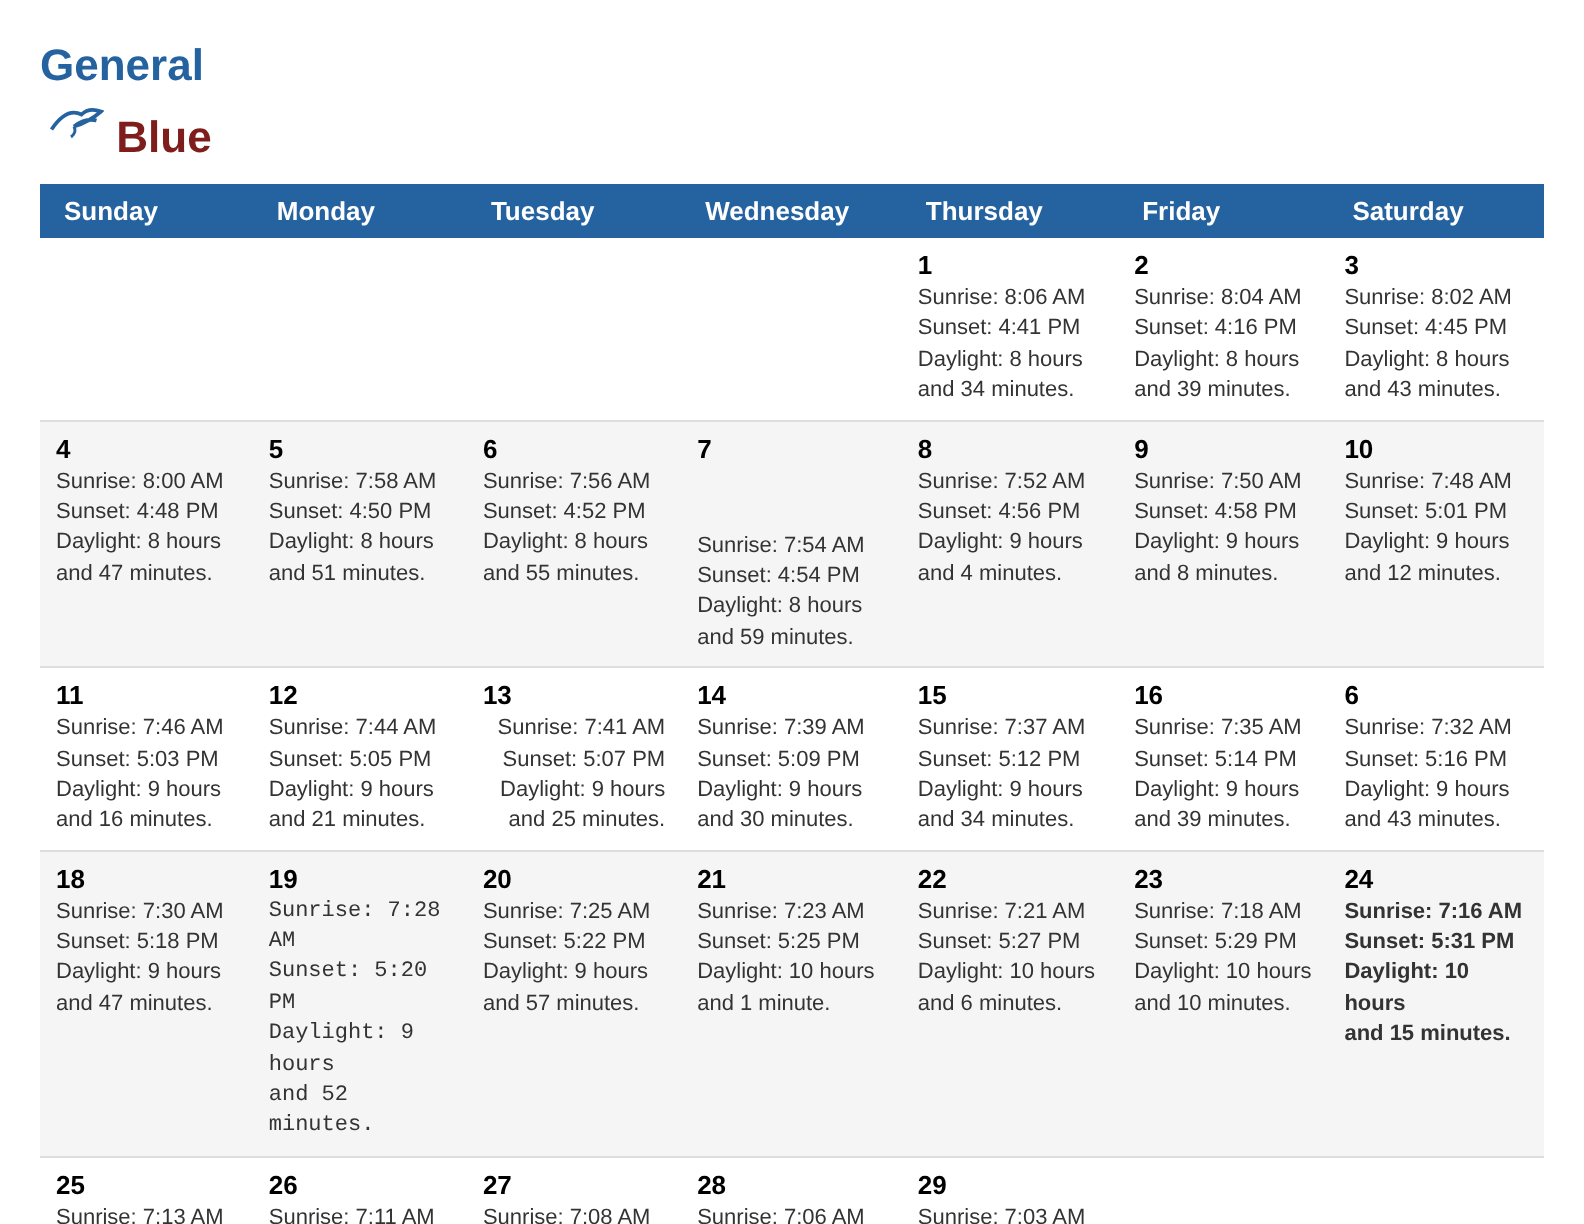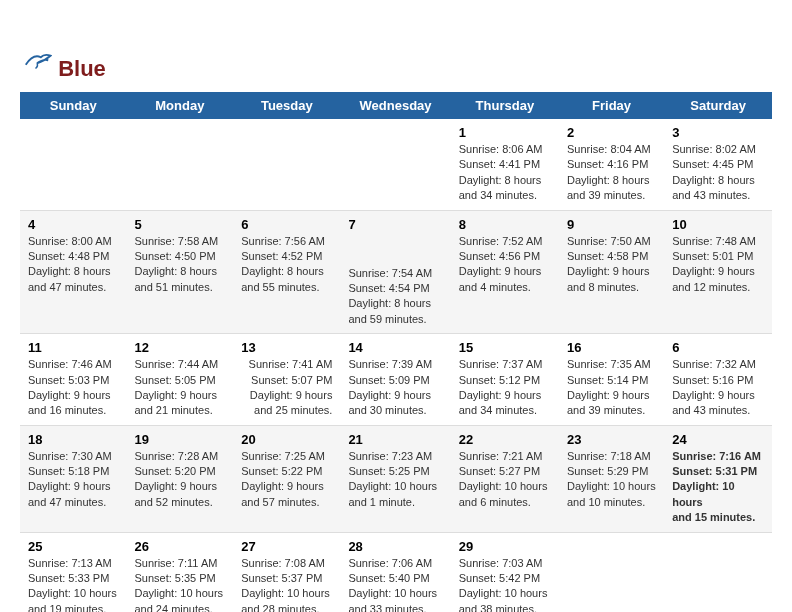--- a/index.html
+++ b/index.html
@@ -49,21 +49,21 @@
       width: 100%;
       border-collapse: collapse;
       font-size: 11px;
     }
     thead tr {
       background-color: #2563a0;
       color: #fff;
     }
     thead th {
       padding: 6px 12px;
-      text-align: center;
+      text-align: left;
       font-size: 13px;
       font-weight: bold;
     }
     tbody tr {
       border-bottom: 1px solid #ddd;
     }
     tbody tr:nth-child(odd) {
       background-color: #fff;
     }
     tbody tr:nth-child(even) {
@@ -83,21 +83,21 @@
       color: #333;
       line-height: 1.4;
     }
   </style>
 </head>
 <body>
 
 <div class="header">
   <div class="logo">
     <div class="logo-text">
-      <br>
+      <span>General</span><br>
       <svg class="logo-bird" viewBox="0 0 40 30" xmlns="http://www.w3.org/2000/svg">
         <path d="M5,20 Q15,5 25,10 Q30,5 38,8 Q30,15 20,18 Q28,12 35,14" fill="none" stroke="#2563a0" stroke-width="2.5"></path>
         <path d="M20,18 Q22,22 18,25" fill="none" stroke="#2563a0" stroke-width="2"></path>
       </svg>
       <span style="color:#7f1d1d;">Blue</span>
     </div>
   </div>
   <div class="title-area">
     <div class="main-title"></div>
     <div class="subtitle"></div>
@@ -249,21 +249,21 @@
       <tr>
         <td>
           <div class="day-num">18</div>
           <div class="day-info" style="white-space: pre-line;">Sunrise: 7:30 AM
 Sunset: 5:18 PM
 Daylight: 9 hours
 and 47 minutes.</div>
         </td>
         <td>
           <div class="day-num">19</div>
-          <div class="day-info" style="white-space: pre-line;">Sunrise: 7:28 AM
+          <div class="day-info" style="white-space: pre-line; font-family: Liberation Mono, monospace;">Sunrise: 7:28 AM
 Sunset: 5:20 PM
 Daylight: 9 hours
 and 52 minutes.</div>
         </td>
         <td>
           <div class="day-num">20</div>
           <div class="day-info" style="white-space: pre-line;">Sunrise: 7:25 AM
 Sunset: 5:22 PM
 Daylight: 9 hours
 and 57 minutes.</div>

